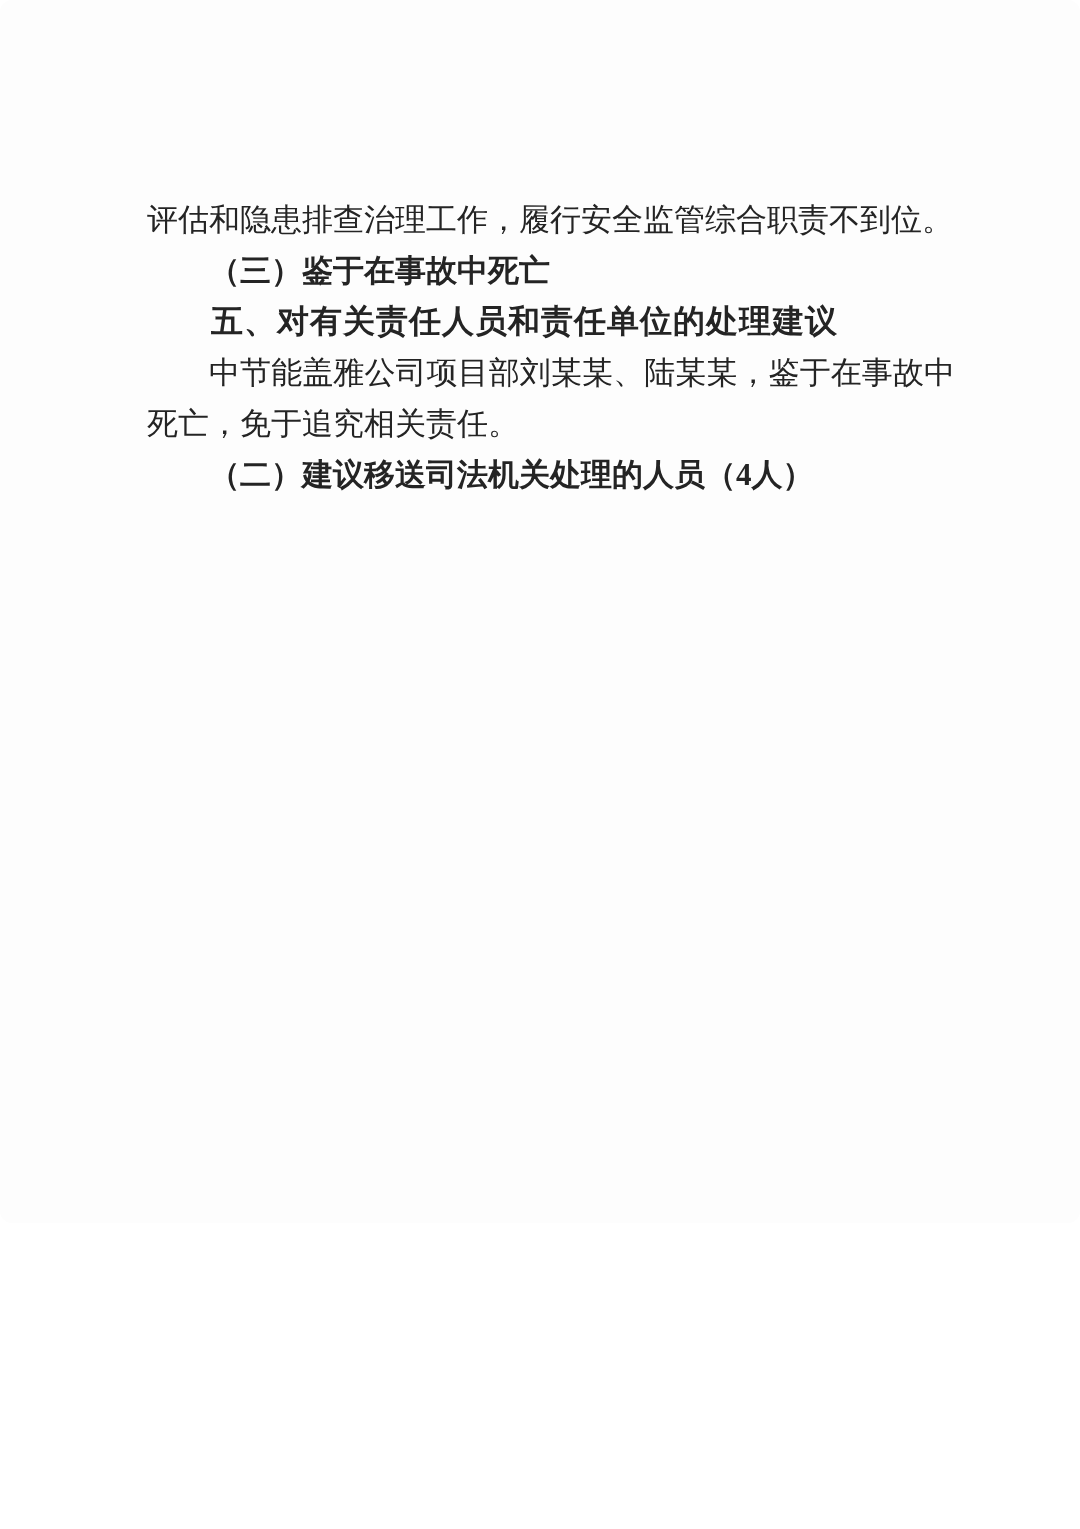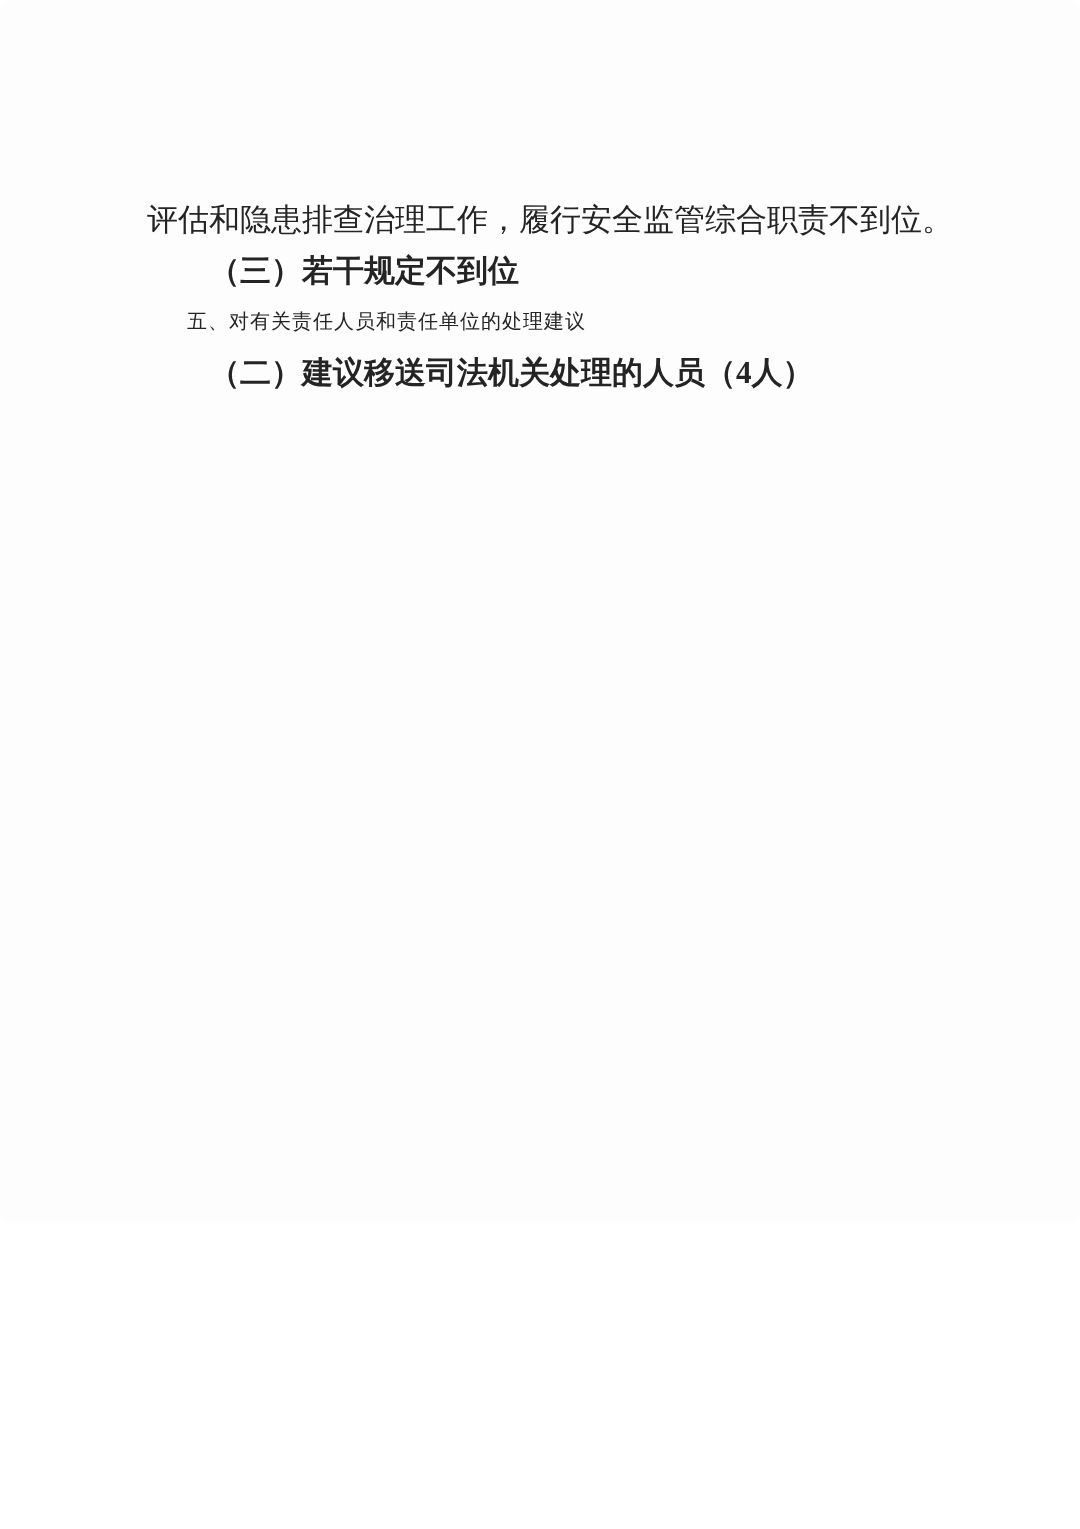--- a/index.html
+++ b/index.html
@@ -36,23 +36,23 @@
   }
   .para-body {
     text-indent: 2em;
   }
   .para-sub {
     text-indent: 2em;
     font-weight: 700;
   }
   .para-h2 {
     text-indent: 2em;
-    font-weight: 400;
+    font-weight: 700;
     font-family: "Liberation Sans", "DejaVu Sans", sans-serif;
-    font-size: 20px;
+    font-size: 32px;
     letter-spacing: 1px;
   }
   .page-number {
     position: absolute;
     left: 806px;
     top: 1358px;
     font-size: 20px;
     letter-spacing: 2px;
     word-spacing: 10px;
     color: #14532d;
@@ -81,22 +81,23 @@
   .wm-sep    { color: #aaaaaa; padding: 0 6px; }
   .wm-name   { color: #b4b4b4; }
 </style>
 </head>
 <body>
 
 <div class="page">
 
   <div class="content">
     <p class="para-cont">评估和隐患排查治理工作，履行安全监管综合职责不到位。</p>
-    <p class="para-sub">（三）若干规定不到位</p>
+    <p class="para-sub">（三）鉴于在事故中死亡</p>
     <p class="para-h2">五、对有关责任人员和责任单位的处理建议</p>
+    <p class="para-body">中节能盖雅公司项目部刘某某、陆某某，鉴于在事故中死亡，免于追究相关责任。</p>
     <p class="para-sub">（二）建议移送司法机关处理的人员（4人）</p>
   </div>
 
   <div class="page-number">— 19 —</div>
 
   <div class="watermark">
     <span class="wm-icon">
       <svg viewBox="0 0 48 42" width="44" height="40" xmlns="http://www.w3.org/2000/svg">
         <g fill="#9e9e9e">
           <ellipse cx="18.5" cy="15.5" rx="17" ry="14"></ellipse>

